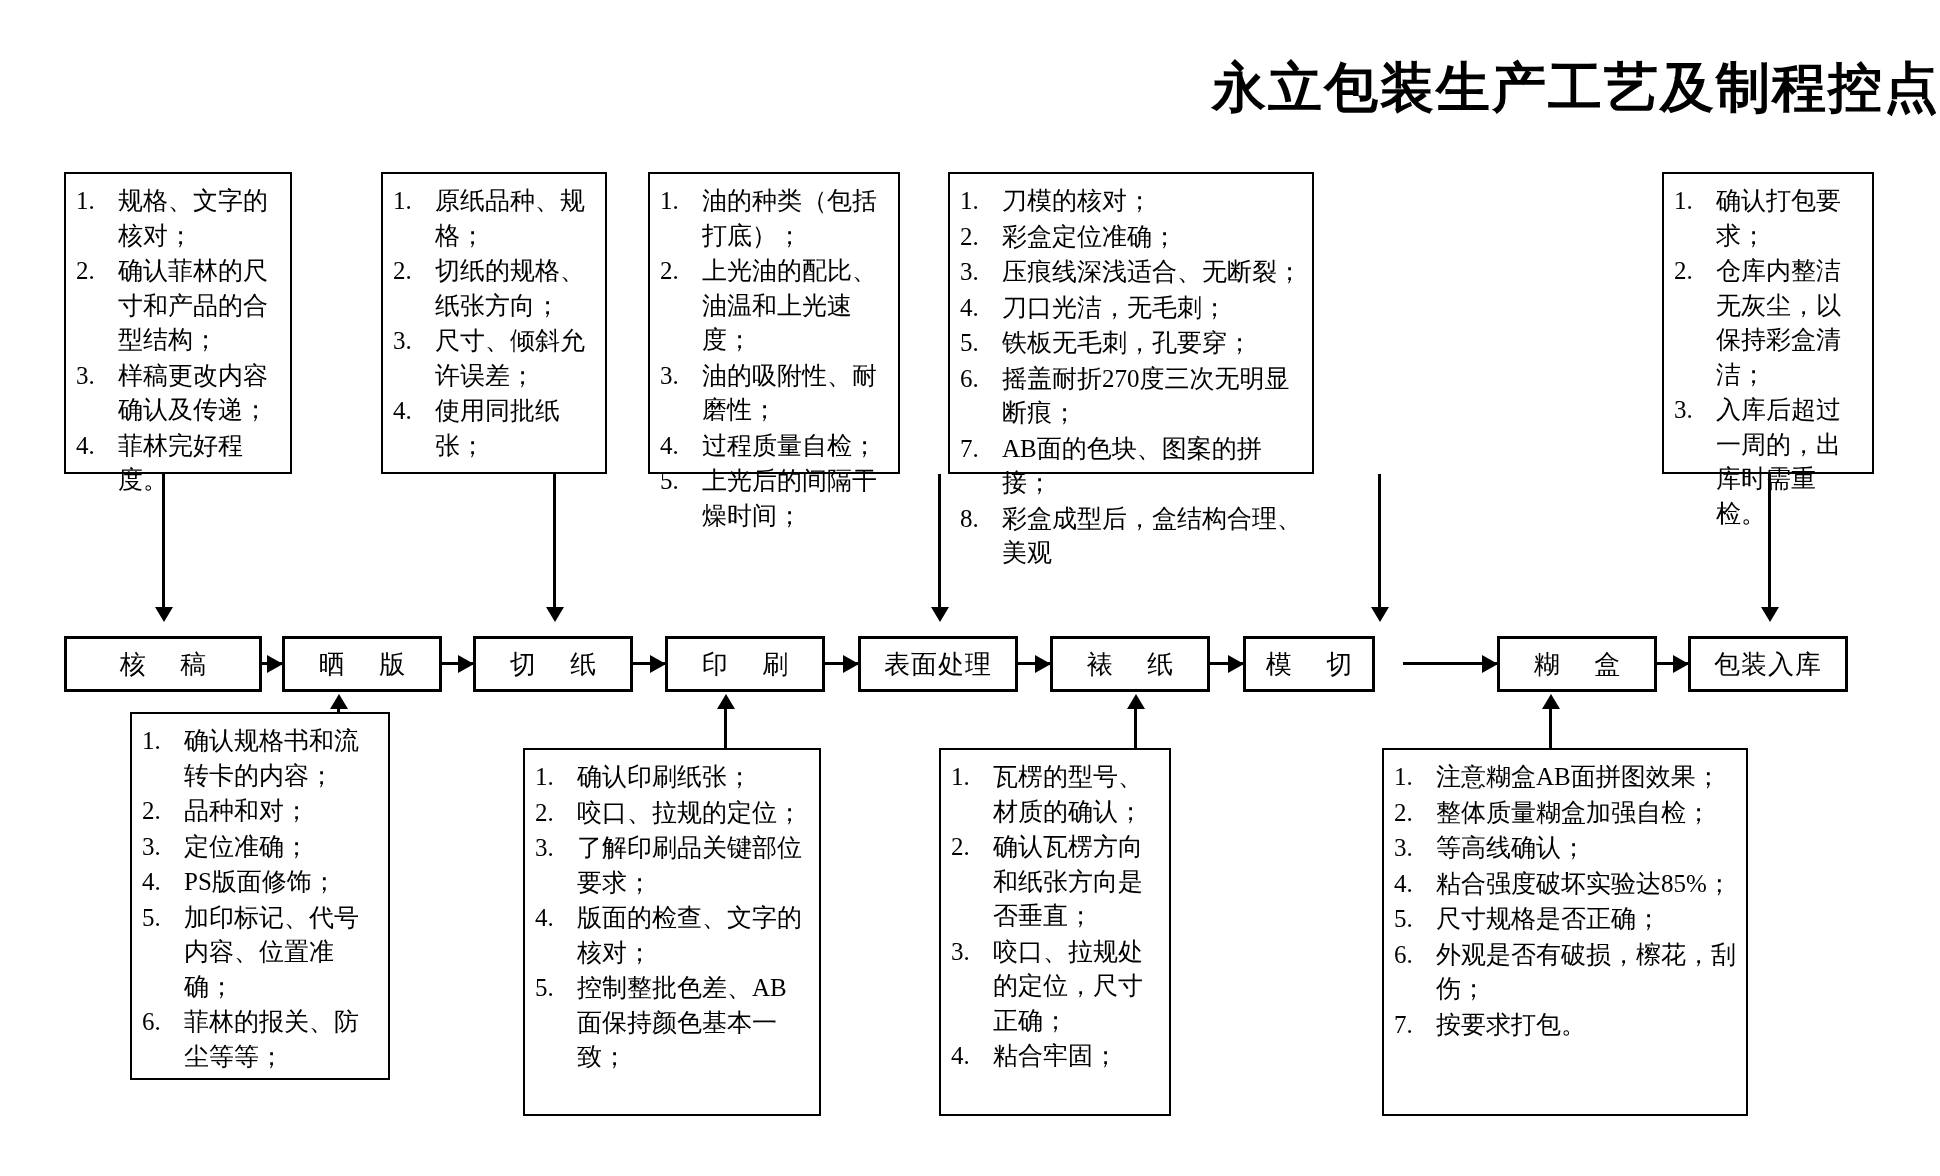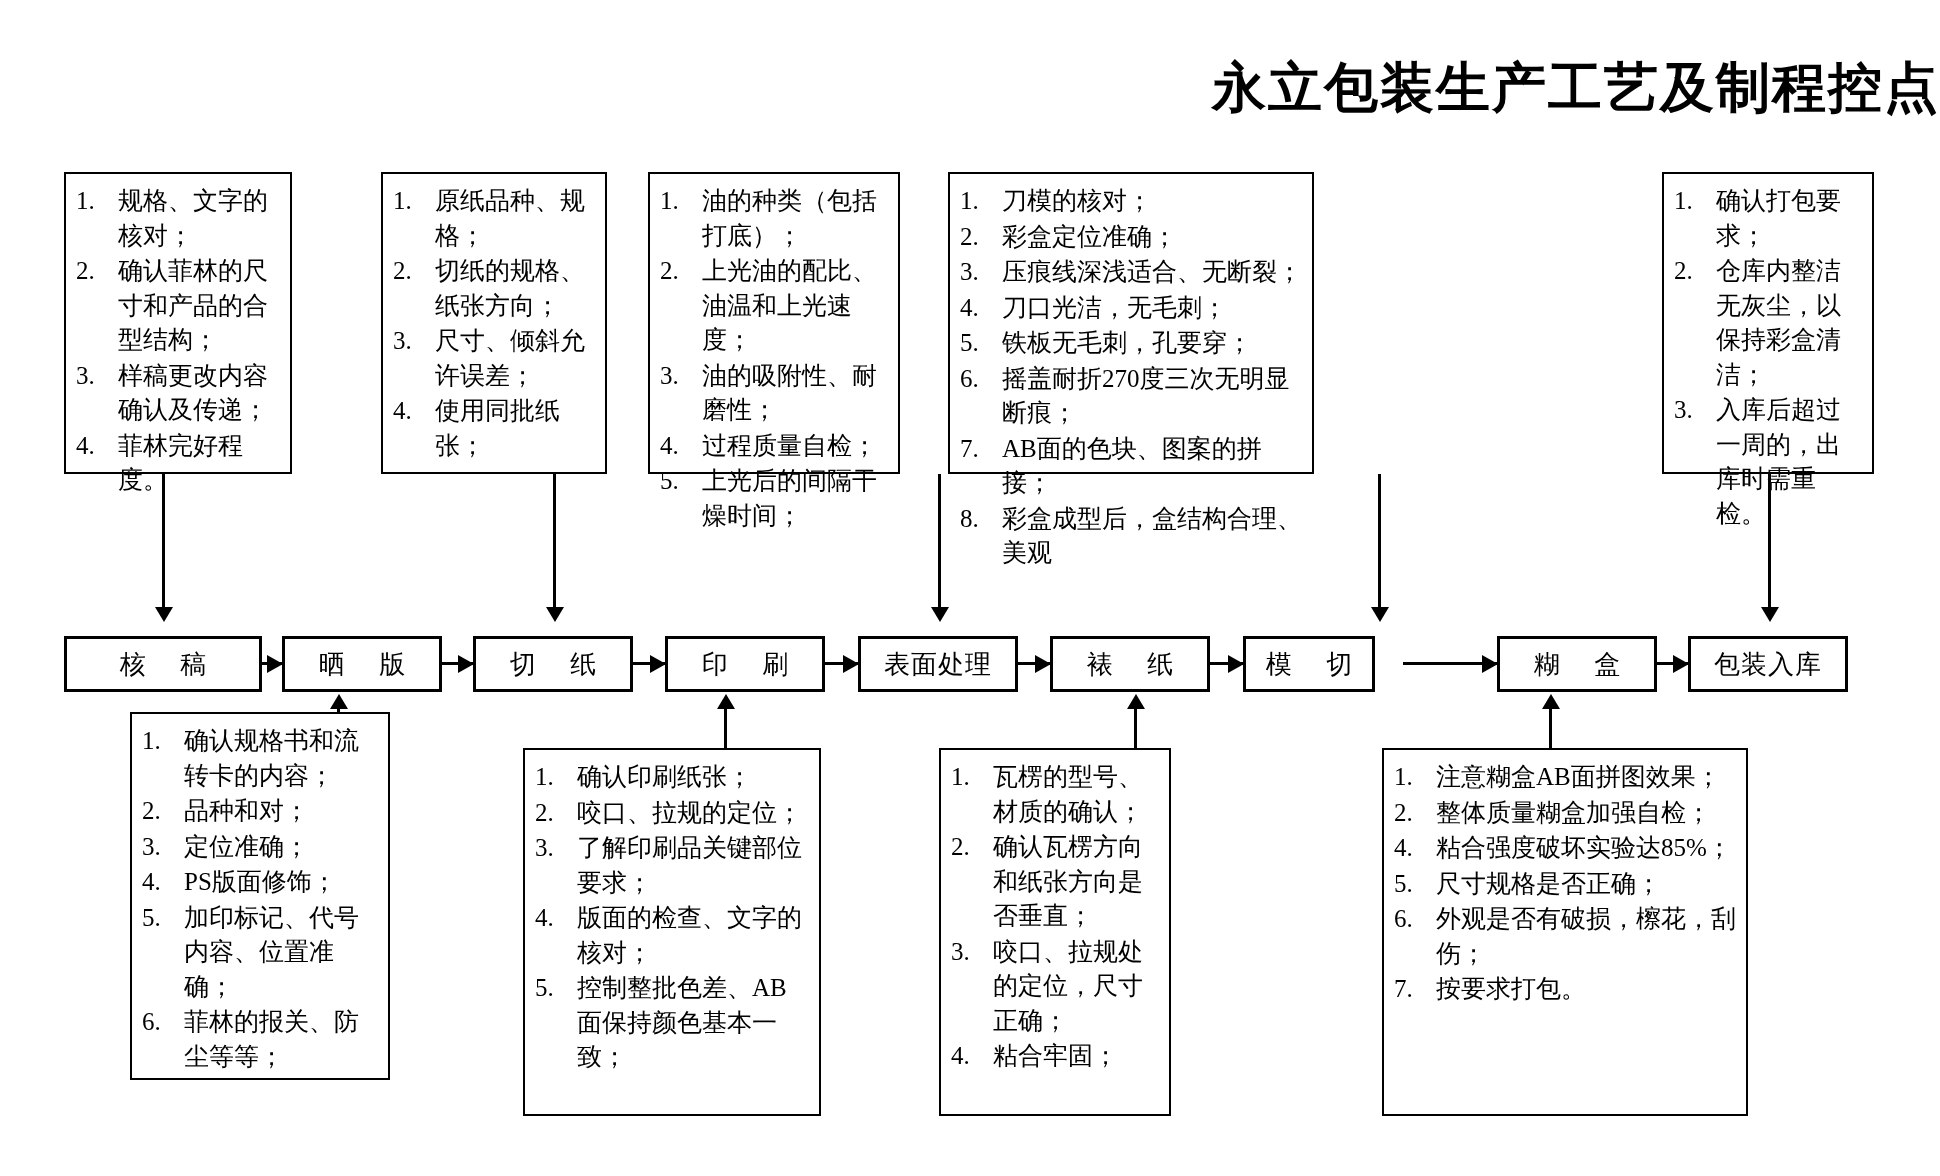--- a/index.html
+++ b/index.html
@@ -208,20 +208,21 @@
       <li><span class="num">2.</span><span class="txt">确认瓦楞方向和纸张方向是否垂直；</span></li>
       <li><span class="num">3.</span><span class="txt">咬口、拉规处的定位，尺寸正确；</span></li>
       <li><span class="num">4.</span><span class="txt">粘合牢固；</span></li>
     </ol>
   </div>
 
   <div class="note" style="left:1382px;top:748px;width:366px;height:368px;">
     <ol>
       <li><span class="num">1.</span><span class="txt">注意糊盒AB面拼图效果；</span></li>
       <li><span class="num">2.</span><span class="txt">整体质量糊盒加强自检；</span></li>
+      <li><span class="num">3.</span><span class="txt">等高线确认；</span></li>
       <li><span class="num">4.</span><span class="txt">粘合强度破坏实验达85%；</span></li>
       <li><span class="num">5.</span><span class="txt">尺寸规格是否正确；</span></li>
       <li><span class="num">6.</span><span class="txt">外观是否有破损，檫花，刮伤；</span></li>
       <li><span class="num">7.</span><span class="txt">按要求打包。</span></li>
     </ol>
   </div>
 
 </div>
 
 </body></html>

